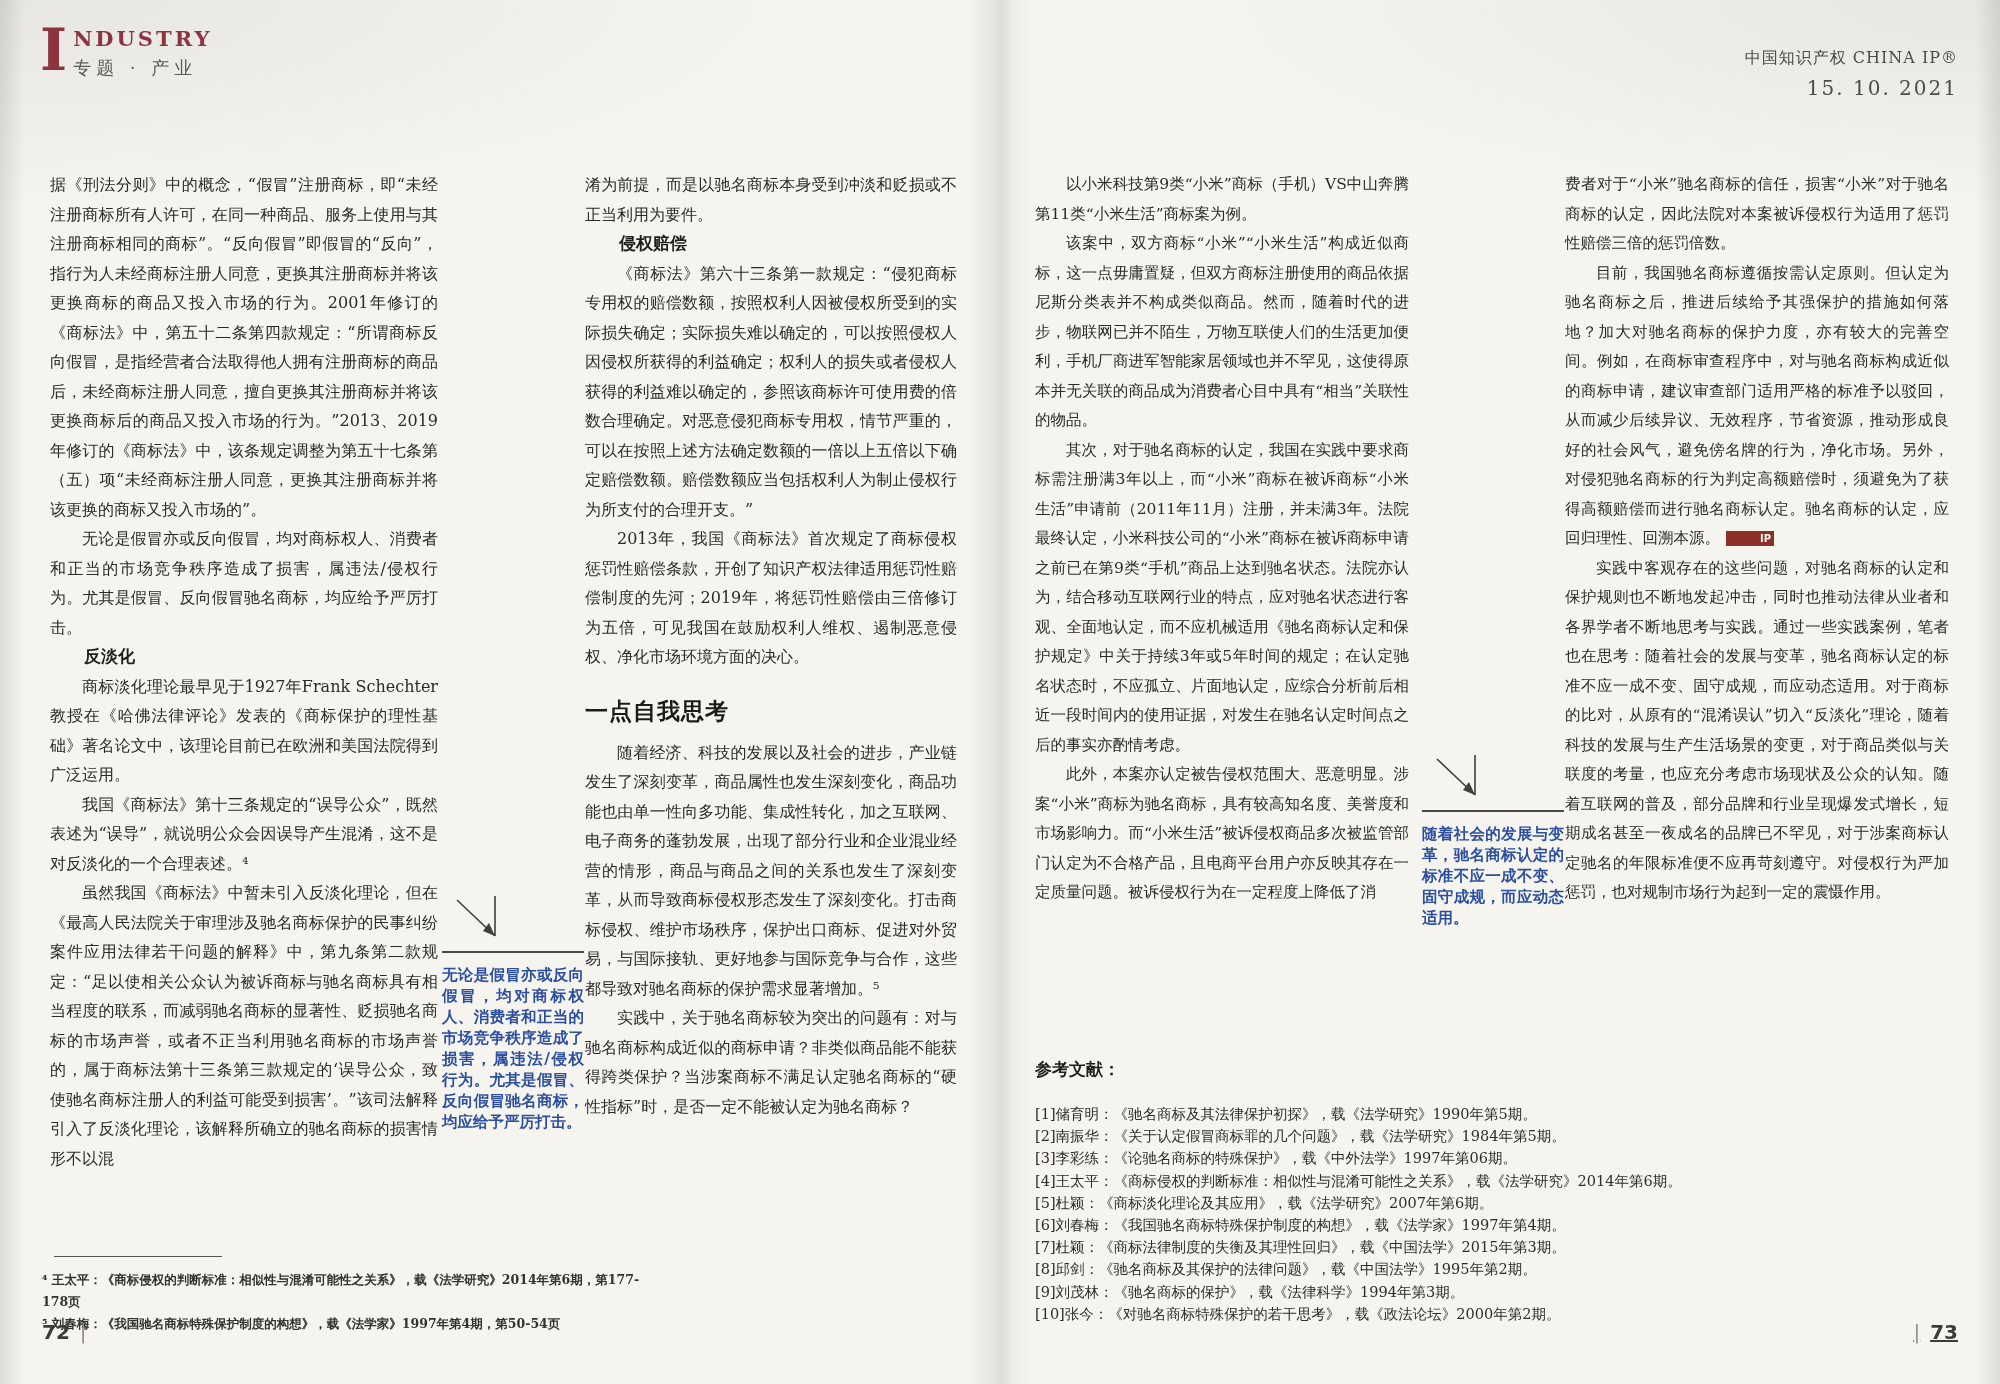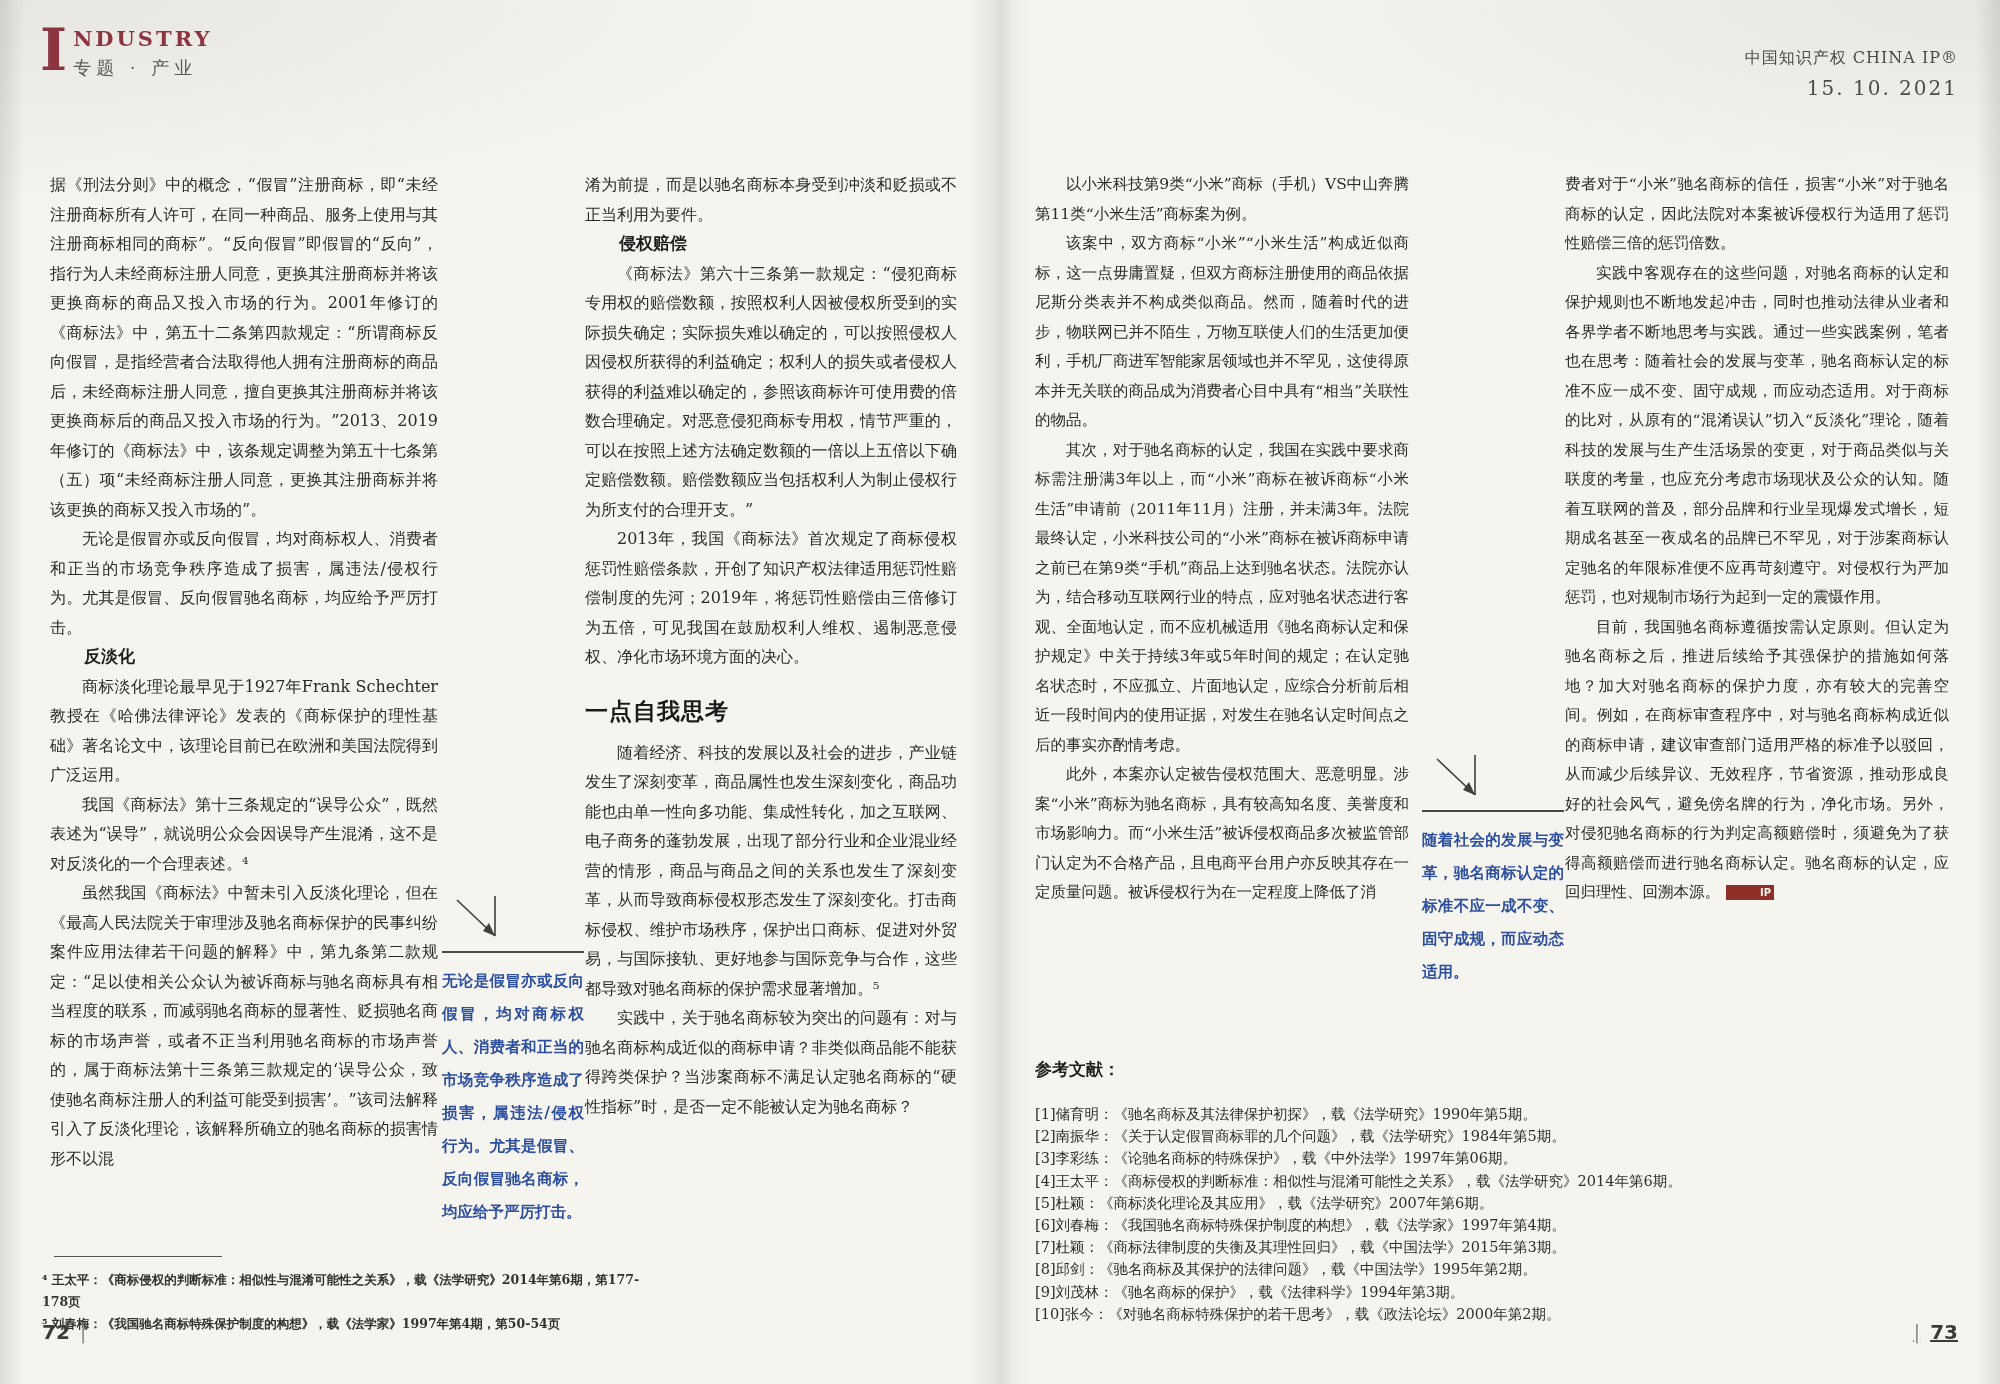--- a/index.html
+++ b/index.html
@@ -50,21 +50,21 @@
 
   
   .pullquote { position:absolute; width:142px; }
   .pq-left  { left:442px;  top:893px; }
   .pq-right { left:1422px; top:752px; }
   .pq-arrow { display:block; margin-left:12px; }
   .pq-rule { border:none; border-top:2px solid #4a4a48; margin:10px 0 12px 0; }
   .pq-text {
     margin:0; font-family:"DejaVu Sans","Liberation Sans",sans-serif;
     font-size:15.5px; font-weight:bold; color:#2d4f9f;
-    line-height:33px; text-align:justify;
+    line-height:21px; text-align:justify;
   }
 
   
   .footnotes { position:absolute; left:42px; top:1256px; width:620px; }
   .fn-rule { width:168px; border:none; border-top:1.5px solid #56544f; margin:0 0 12px 12px; }
   .footnotes p { margin:0; font-size:12.5px; font-weight:bold; line-height:22px; color:#33322f; }
 
   
   .references { position:absolute; left:1035px; top:1058px; width:900px; }
   .references h4 {
@@ -147,22 +147,22 @@
 
   <div class="col rcol col-r1">
     <p class="indent">以小米科技第9类“小米”商标（手机）VS中山奔腾第11类“小米生活”商标案为例。</p>
     <p class="indent">该案中，双方商标“小米”“小米生活”构成近似商标，这一点毋庸置疑，但双方商标注册使用的商品依据尼斯分类表并不构成类似商品。然而，随着时代的进步，物联网已并不陌生，万物互联使人们的生活更加便利，手机厂商进军智能家居领域也并不罕见，这使得原本并无关联的商品成为消费者心目中具有“相当”关联性的物品。</p>
     <p class="indent">其次，对于驰名商标的认定，我国在实践中要求商标需注册满3年以上，而“小米”商标在被诉商标“小米生活”申请前（2011年11月）注册，并未满3年。法院最终认定，小米科技公司的“小米”商标在被诉商标申请之前已在第9类“手机”商品上达到驰名状态。法院亦认为，结合移动互联网行业的特点，应对驰名状态进行客观、全面地认定，而不应机械适用《驰名商标认定和保护规定》中关于持续3年或5年时间的规定；在认定驰名状态时，不应孤立、片面地认定，应综合分析前后相近一段时间内的使用证据，对发生在驰名认定时间点之后的事实亦酌情考虑。</p>
     <p class="indent">此外，本案亦认定被告侵权范围大、恶意明显。涉案“小米”商标为驰名商标，具有较高知名度、美誉度和市场影响力。而“小米生活”被诉侵权商品多次被监管部门认定为不合格产品，且电商平台用户亦反映其存在一定质量问题。被诉侵权行为在一定程度上降低了消</p>
   </div>
 
   <div class="col rcol col-r2">
     <p>费者对于“小米”驰名商标的信任，损害“小米”对于驰名商标的认定，因此法院对本案被诉侵权行为适用了惩罚性赔偿三倍的惩罚倍数。</p>
+    <p class="indent"><span>目前，我国驰名商标遵循按需认定原则。但认定为驰名商标之后，推进后续给予其强保护的措施如何落地？加大对驰名商标的保护力度，亦有较大的完善空间。例如，在商标审查程序中，对与驰名商标构成近似的商标申请，建议审查部门适用严格的标准予以驳回，从而减少后续异议、无效程序，节省资源，推动形成良好的社会风气，避免傍名牌的行为，净化市场。另外，对侵犯驰名商标的行为判定高额赔偿时，须避免为了获得高额赔偿而进行驰名商标认定。驰名商标的认定，应回归理性、回溯本源。</span><span class="endmark">IP</span></p>
     <p class="indent">实践中客观存在的这些问题，对驰名商标的认定和保护规则也不断地发起冲击，同时也推动法律从业者和各界学者不断地思考与实践。通过一些实践案例，笔者也在思考：随着社会的发展与变革，驰名商标认定的标准不应一成不变、固守成规，而应动态适用。对于商标的比对，从原有的“混淆误认”切入“反淡化”理论，随着科技的发展与生产生活场景的变更，对于商品类似与关联度的考量，也应充分考虑市场现状及公众的认知。随着互联网的普及，部分品牌和行业呈现爆发式增长，短期成名甚至一夜成名的品牌已不罕见，对于涉案商标认定驰名的年限标准便不应再苛刻遵守。对侵权行为严加惩罚，也对规制市场行为起到一定的震慑作用。</p>
-    <p class="indent"><span>目前，我国驰名商标遵循按需认定原则。但认定为驰名商标之后，推进后续给予其强保护的措施如何落地？加大对驰名商标的保护力度，亦有较大的完善空间。例如，在商标审查程序中，对与驰名商标构成近似的商标申请，建议审查部门适用严格的标准予以驳回，从而减少后续异议、无效程序，节省资源，推动形成良好的社会风气，避免傍名牌的行为，净化市场。另外，对侵犯驰名商标的行为判定高额赔偿时，须避免为了获得高额赔偿而进行驰名商标认定。驰名商标的认定，应回归理性、回溯本源。</span><span class="endmark">IP</span></p>
   </div>
 
   <aside class="pullquote pq-right">
     <svg class="pq-arrow" width="46" height="48" viewBox="0 0 46 48">
       <line x1="41" y1="3" x2="41" y2="43" stroke="#3f3f3d" stroke-width="1.6"></line>
       <line x1="3" y1="7" x2="41" y2="43" stroke="#3f3f3d" stroke-width="1.6"></line>
       <polygon points="41,43 29,38 35,30" fill="#3f3f3d"></polygon>
     </svg>
     <hr class="pq-rule">
     <p class="pq-text">随着社会的发展与变革，驰名商标认定的标准不应一成不变、固守成规，而应动态适用。</p>

